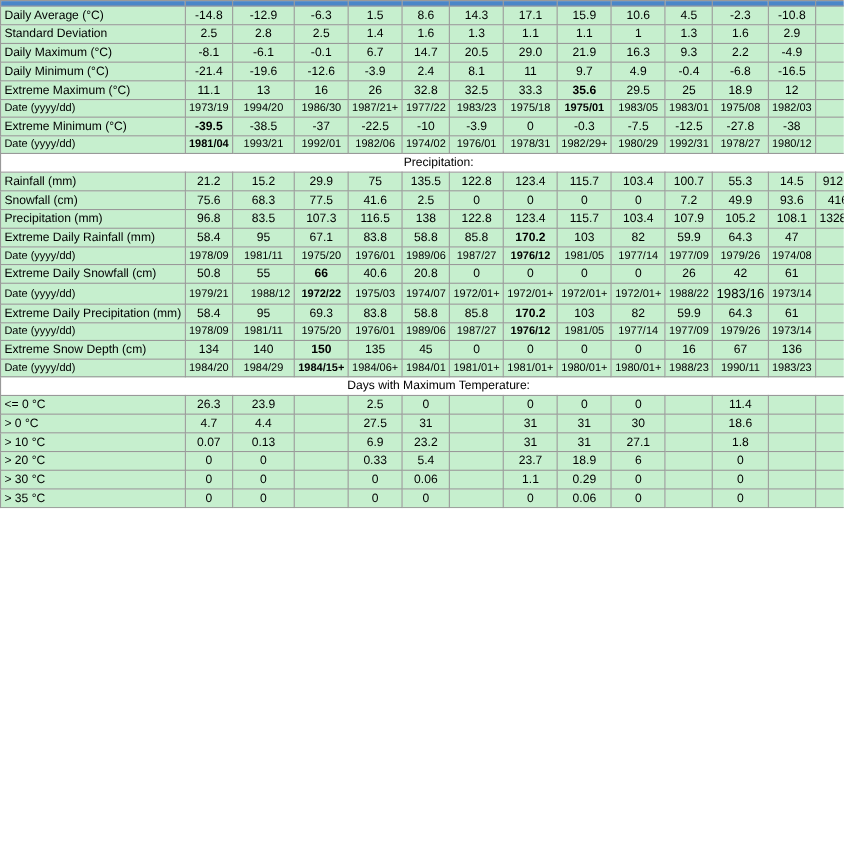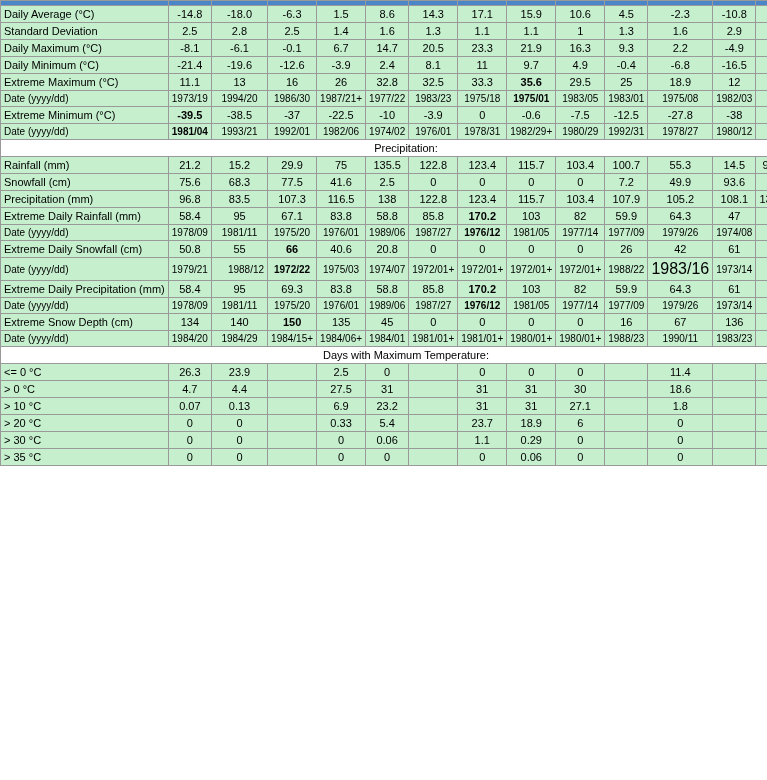--- a/index.html
+++ b/index.html
@@ -30,21 +30,21 @@
       <th></th>
       <th></th>
       <th></th>
       <th></th>
     </tr>
   </thead>
   <tbody id="table-body">
   <tr>
         <td class="row-label">Daily Average (°C)</td>
         <td class="data-cell">-14.8</td>
-        <td class="data-cell">-18.0</td>
+        <td class="data-cell">-12.9</td>
         <td class="data-cell">-6.3</td>
         <td class="data-cell">1.5</td>
         <td class="data-cell">8.6</td>
         <td class="data-cell">14.3</td>
         <td class="data-cell">17.1</td>
         <td class="data-cell">15.9</td>
         <td class="data-cell">10.6</td>
         <td class="data-cell">4.5</td>
         <td class="data-cell">-2.3</td>
         <td class="data-cell">-10.8</td>
@@ -69,21 +69,21 @@
         <td class="data-cell">C</td>
       </tr>
       <tr>
         <td class="row-label">Daily Maximum (°C)</td>
         <td class="data-cell">-8.1</td>
         <td class="data-cell">-6.1</td>
         <td class="data-cell">-0.1</td>
         <td class="data-cell">6.7</td>
         <td class="data-cell">14.7</td>
         <td class="data-cell">20.5</td>
-        <td class="data-cell">23.3</td>
+        <td class="data-cell">29.0</td>
         <td class="data-cell">21.9</td>
         <td class="data-cell">16.3</td>
         <td class="data-cell">9.3</td>
         <td class="data-cell">2.2</td>
         <td class="data-cell">-4.9</td>
         <td class="data-cell"></td>
         <td class="data-cell">C</td>
       </tr>
       <tr>
         <td class="row-label">Daily Minimum (°C)</td>
@@ -138,21 +138,21 @@
       </tr>
       <tr>
         <td class="row-label">Extreme Minimum (°C)</td>
         <td class="data-cell" style="font-weight: bold;">-39.5</td>
         <td class="data-cell">-38.5</td>
         <td class="data-cell">-37</td>
         <td class="data-cell">-22.5</td>
         <td class="data-cell">-10</td>
         <td class="data-cell">-3.9</td>
         <td class="data-cell">0</td>
-        <td class="data-cell">-0.6</td>
+        <td class="data-cell">-0.3</td>
         <td class="data-cell">-7.5</td>
         <td class="data-cell">-12.5</td>
         <td class="data-cell">-27.8</td>
         <td class="data-cell">-38</td>
         <td class="data-cell"></td>
         <td class="data-cell"></td>
       </tr>
       <tr>
         <td class="row-label" style="font-size: 10px;">Date (yyyy/dd)</td>
         <td class="data-cell" style="font-weight: bold; font-size: 10px;">1981/04</td>
@@ -280,21 +280,21 @@
         <td class="data-cell" style="font-size: 10px;">1979/21</td>
         <td class="data-cell" style="font-size: 10px; padding-left: 16px;">1988/12</td>
         <td class="data-cell" style="font-weight: bold; font-size: 10px;">1972/22</td>
         <td class="data-cell" style="font-size: 10px; margin-top: 12px;">1975/03</td>
         <td class="data-cell" style="font-size: 10px;">1974/07</td>
         <td class="data-cell" style="font-size: 10px;">1972/01+</td>
         <td class="data-cell" style="font-size: 10px;">1972/01+</td>
         <td class="data-cell" style="font-size: 10px;">1972/01+</td>
         <td class="data-cell" style="font-size: 10px;">1972/01+</td>
         <td class="data-cell" style="font-size: 10px;">1988/22</td>
-        <td class="data-cell" style="font-size: 16px; margin-top: 31px;">1983/16</td>
+        <td class="data-cell" style="font-size: 12px; margin-top: 31px;">1983/16</td>
         <td class="data-cell" style="font-size: 10px;">1973/14</td>
         <td class="data-cell" style="font-size: 10px;"></td>
         <td class="data-cell" style="font-size: 10px;"></td>
       </tr>
       <tr>
         <td class="row-label">Extreme Daily Precipitation (mm)</td>
         <td class="data-cell">58.4</td>
         <td class="data-cell">95</td>
         <td class="data-cell">69.3</td>
         <td class="data-cell">83.8</td>
@@ -340,21 +340,21 @@
         <td class="data-cell">16</td>
         <td class="data-cell">67</td>
         <td class="data-cell">136</td>
         <td class="data-cell"></td>
         <td class="data-cell"></td>
       </tr>
       <tr>
         <td class="row-label" style="font-size: 10px;">Date (yyyy/dd)</td>
         <td class="data-cell" style="font-size: 10px;">1984/20</td>
         <td class="data-cell" style="font-size: 10px;">1984/29</td>
-        <td class="data-cell" style="font-weight: normal; font-size: 10px;">1984/15+</td>
+        <td class="data-cell" style="font-weight: bold; font-size: 10px;">1984/15+</td>
         <td class="data-cell" style="font-size: 10px;">1984/06+</td>
         <td class="data-cell" style="font-size: 10px;">1984/01</td>
         <td class="data-cell" style="font-size: 10px;">1981/01+</td>
         <td class="data-cell" style="font-size: 10px;">1981/01+</td>
         <td class="data-cell" style="font-size: 10px;">1980/01+</td>
         <td class="data-cell" style="font-size: 10px;">1980/01+</td>
         <td class="data-cell" style="font-size: 10px;">1988/23</td>
         <td class="data-cell" style="font-size: 10px;">1990/11</td>
         <td class="data-cell" style="font-size: 10px;">1983/23</td>
         <td class="data-cell" style="font-size: 10px;"></td>

